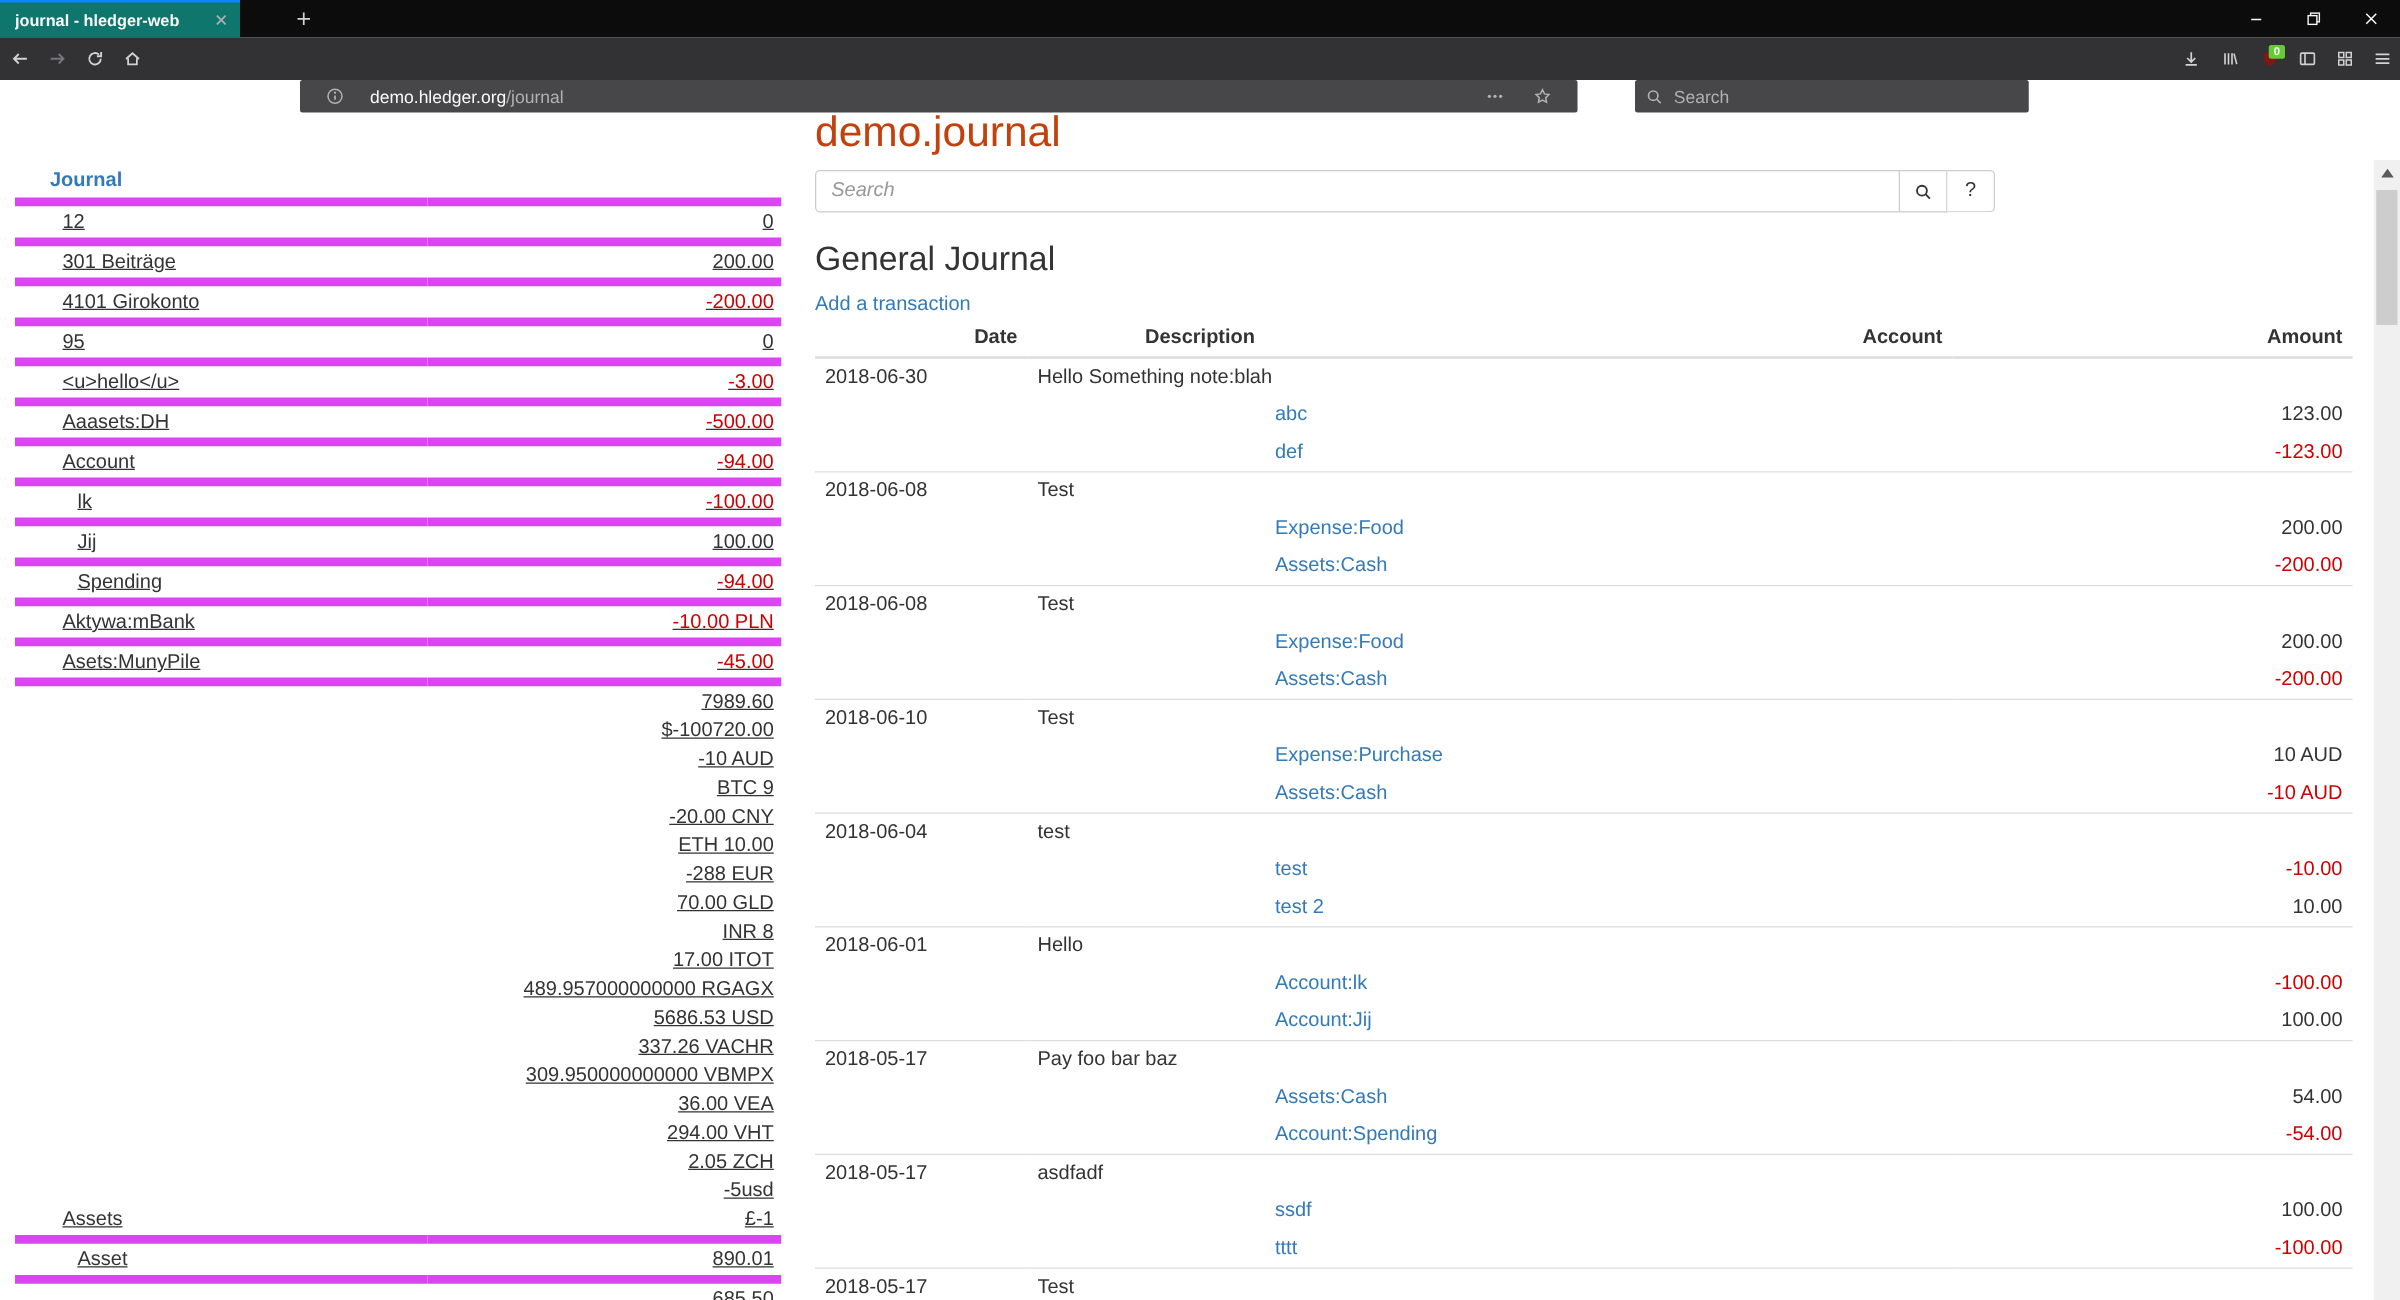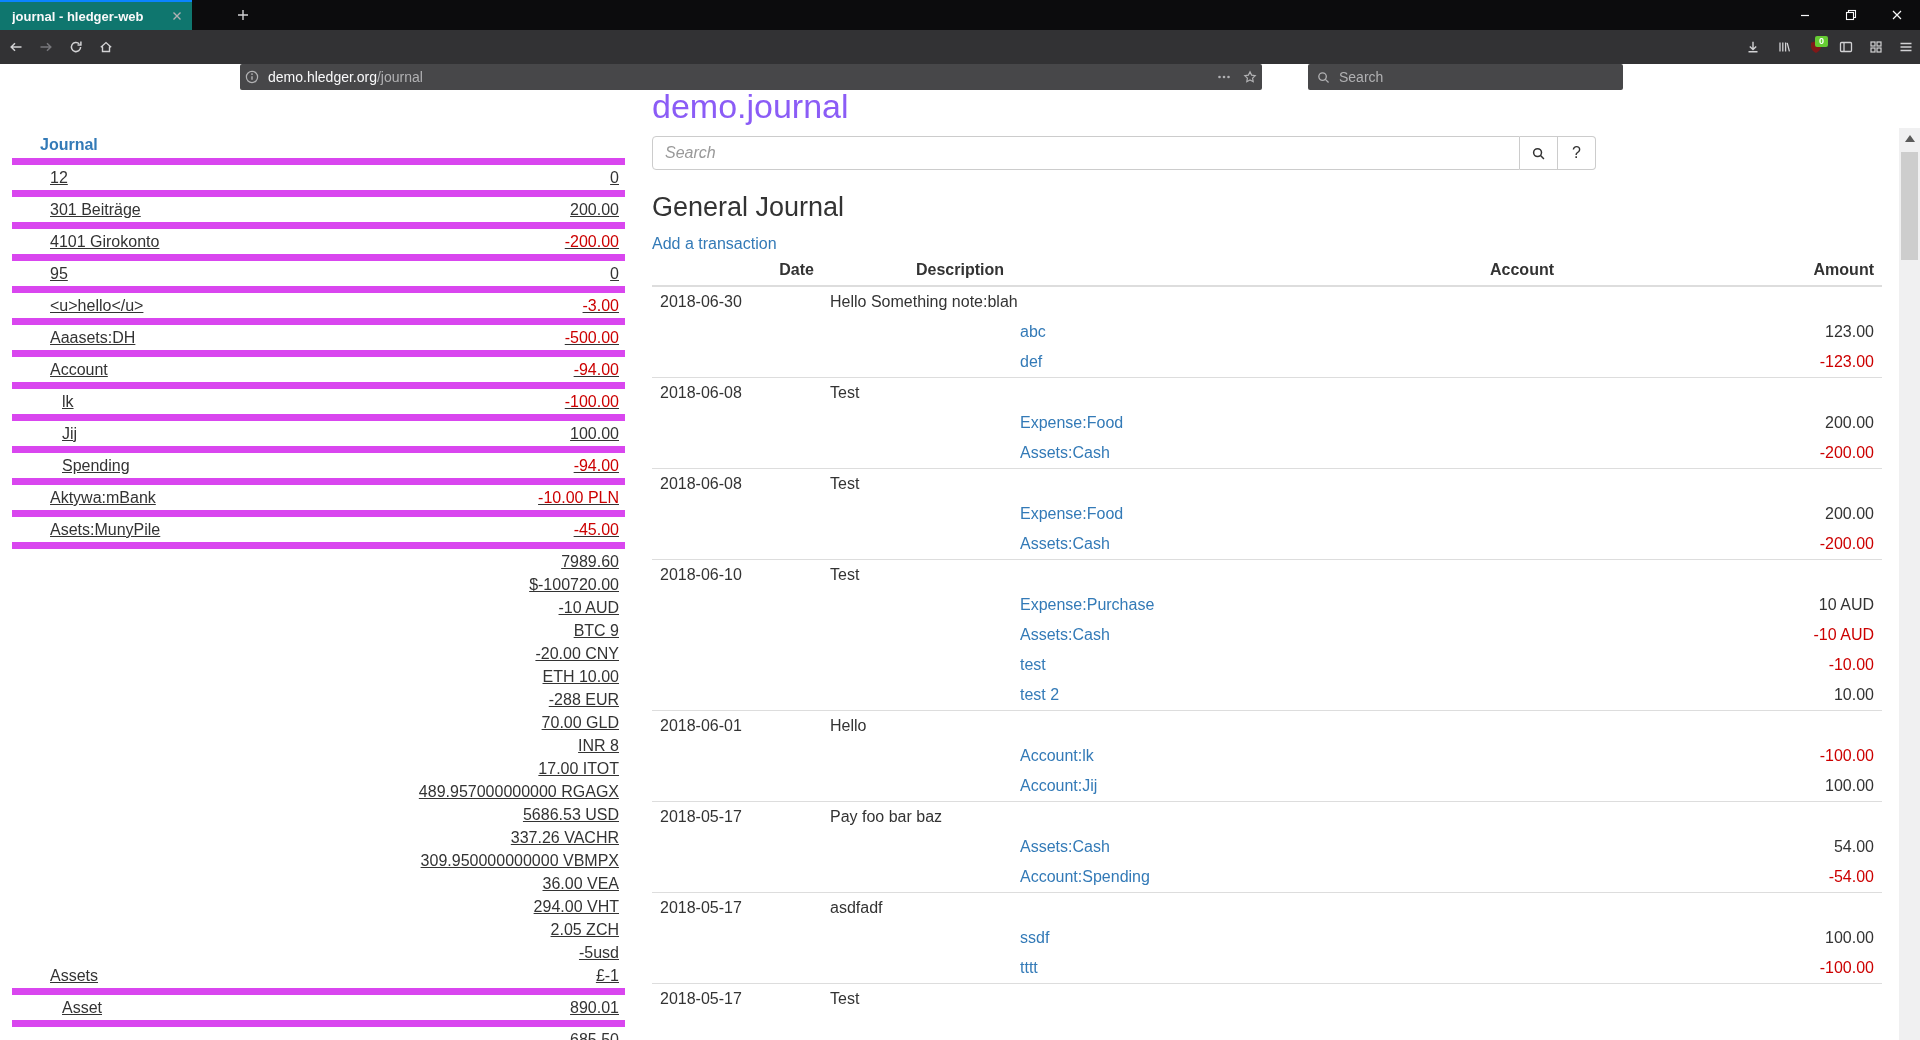--- a/index.html
+++ b/index.html
@@ -15,21 +15,21 @@
   .newtab { position:absolute; left:230px; top:2px; width:26px; height:26px;
             display:flex; align-items:center; justify-content:center; }
   .win-controls { position:absolute; right:0; top:0; height:30px; display:flex; }
   .win-btn { width:46px; height:30px; display:flex; align-items:center; justify-content:center; }
 
   .toolbar { position:absolute; top:30px; left:0; width:1920px; height:34px; background:#323234; z-index:19; }
   .navbtn { position:absolute; top:4px; width:30px; height:26px; display:flex; align-items:center;
             justify-content:center; border-radius:2px; color:#d2d2d4; }
   .navbtn.dim { color:#77777b; }
   .urlbar { position:absolute; left:240px; top:34px; width:1022px; height:26px; background:#474749;
-            border-radius:2px; display:flex; align-items:center; padding:0 4px; }
+            border-radius:2px; display:flex; align-items:center; padding:0 20px;gap:12px; }
   .url-text { font-size:14px; margin-left:8px; white-space:nowrap; flex:1; }
   .url-host { color:#f9f9fa; }
   .url-path { color:#b1b1b3; }
   .url-action { display:flex; margin-left:10px; }
   .searchbar { position:absolute; left:1308px; top:34px; width:315px; height:26px; background:#474749;
                border-radius:2px; display:flex; align-items:center; padding:0 8px; }
   .chrome-search-input { background:transparent; border:none; outline:none; color:#f9f9fa;
                          font-size:14px; margin-left:8px; width:240px; font-family:inherit; }
   .chrome-search-input::placeholder { color:#b1b1b3; }
   .toolicon { position:absolute; top:4px; width:28px; height:26px; display:flex; align-items:center;
@@ -48,21 +48,21 @@
   .sidebar table { width:100%; border-collapse:collapse; table-layout:fixed; }
   .sidebar td { padding:1px 0; line-height:23px; border-top:7px solid #d946ef; vertical-align:bottom;text-decoration:underline; }
   .name-cell { width:330px; }
   .indent-1 { padding-left:38px !important; }
   .indent-2 { padding-left:50px !important; }
   .acct { color:#333; text-decoration:none; }
   .amt-cell { text-align:right; padding-right:6px !important; }
   .neg { color:#cc0000; }
 
   .main { position:absolute; left:652px; top:0; width:1230px; }
-  .main h1 { margin-top:22px; font-size:34px; line-height:40px; font-weight:400; color:#8b5cf6; }
+  .main h1 { margin-top:22px; font-size:34px; line-height:40px; font-weight:400; color:#c2410c; }
   .search-form { margin-top:10px; width:944px; height:34px; display:flex; }
   .search-input { flex:1; height:34px; border:1px solid #ccc; border-radius:4px 0 0 4px;
                   padding:6px 12px; font-size:16px; color:#333; outline:none; font-family:inherit; }
   .search-input::placeholder { color:#999; font-style:italic; }
   .btn-addon { width:38px; height:34px; background:#fff; border:1px solid #ccc; border-left:none;
                display:flex; align-items:center; justify-content:center; font-size:16px; color:#333;
                cursor:pointer; font-family:inherit; }
   .btn-addon:last-child { border-radius:0 4px 4px 0; }
   .main h2 { margin-top:22px; font-size:27px; line-height:31px; font-weight:400; color:#333; }
   .add-link { display:inline-block; margin-top:12px; font-size:16px; color:#337ab7; text-decoration:none;text-align:right; }
@@ -440,20 +440,26 @@
             <td></td>
             <td><a class="acct-link" href="#">Expense:Purchase</a></td>
             <td class="amount">10 AUD</td>
           </tr>
           <tr class="posting">
             <td></td>
             <td></td>
             <td><a class="acct-link" href="#">Assets:Cash</a></td>
             <td class="amount neg">-10 AUD</td>
           </tr>
+          <tr class="txn">
+            <td>2018-06-04</td>
+            <td>test</td>
+            <td></td>
+            <td class="amount"></td>
+          </tr>
           <tr class="posting">
             <td></td>
             <td></td>
             <td><a class="acct-link" href="#">test</a></td>
             <td class="amount neg">-10.00</td>
           </tr>
           <tr class="posting">
             <td></td>
             <td></td>
             <td><a class="acct-link" href="#">test 2</a></td>

